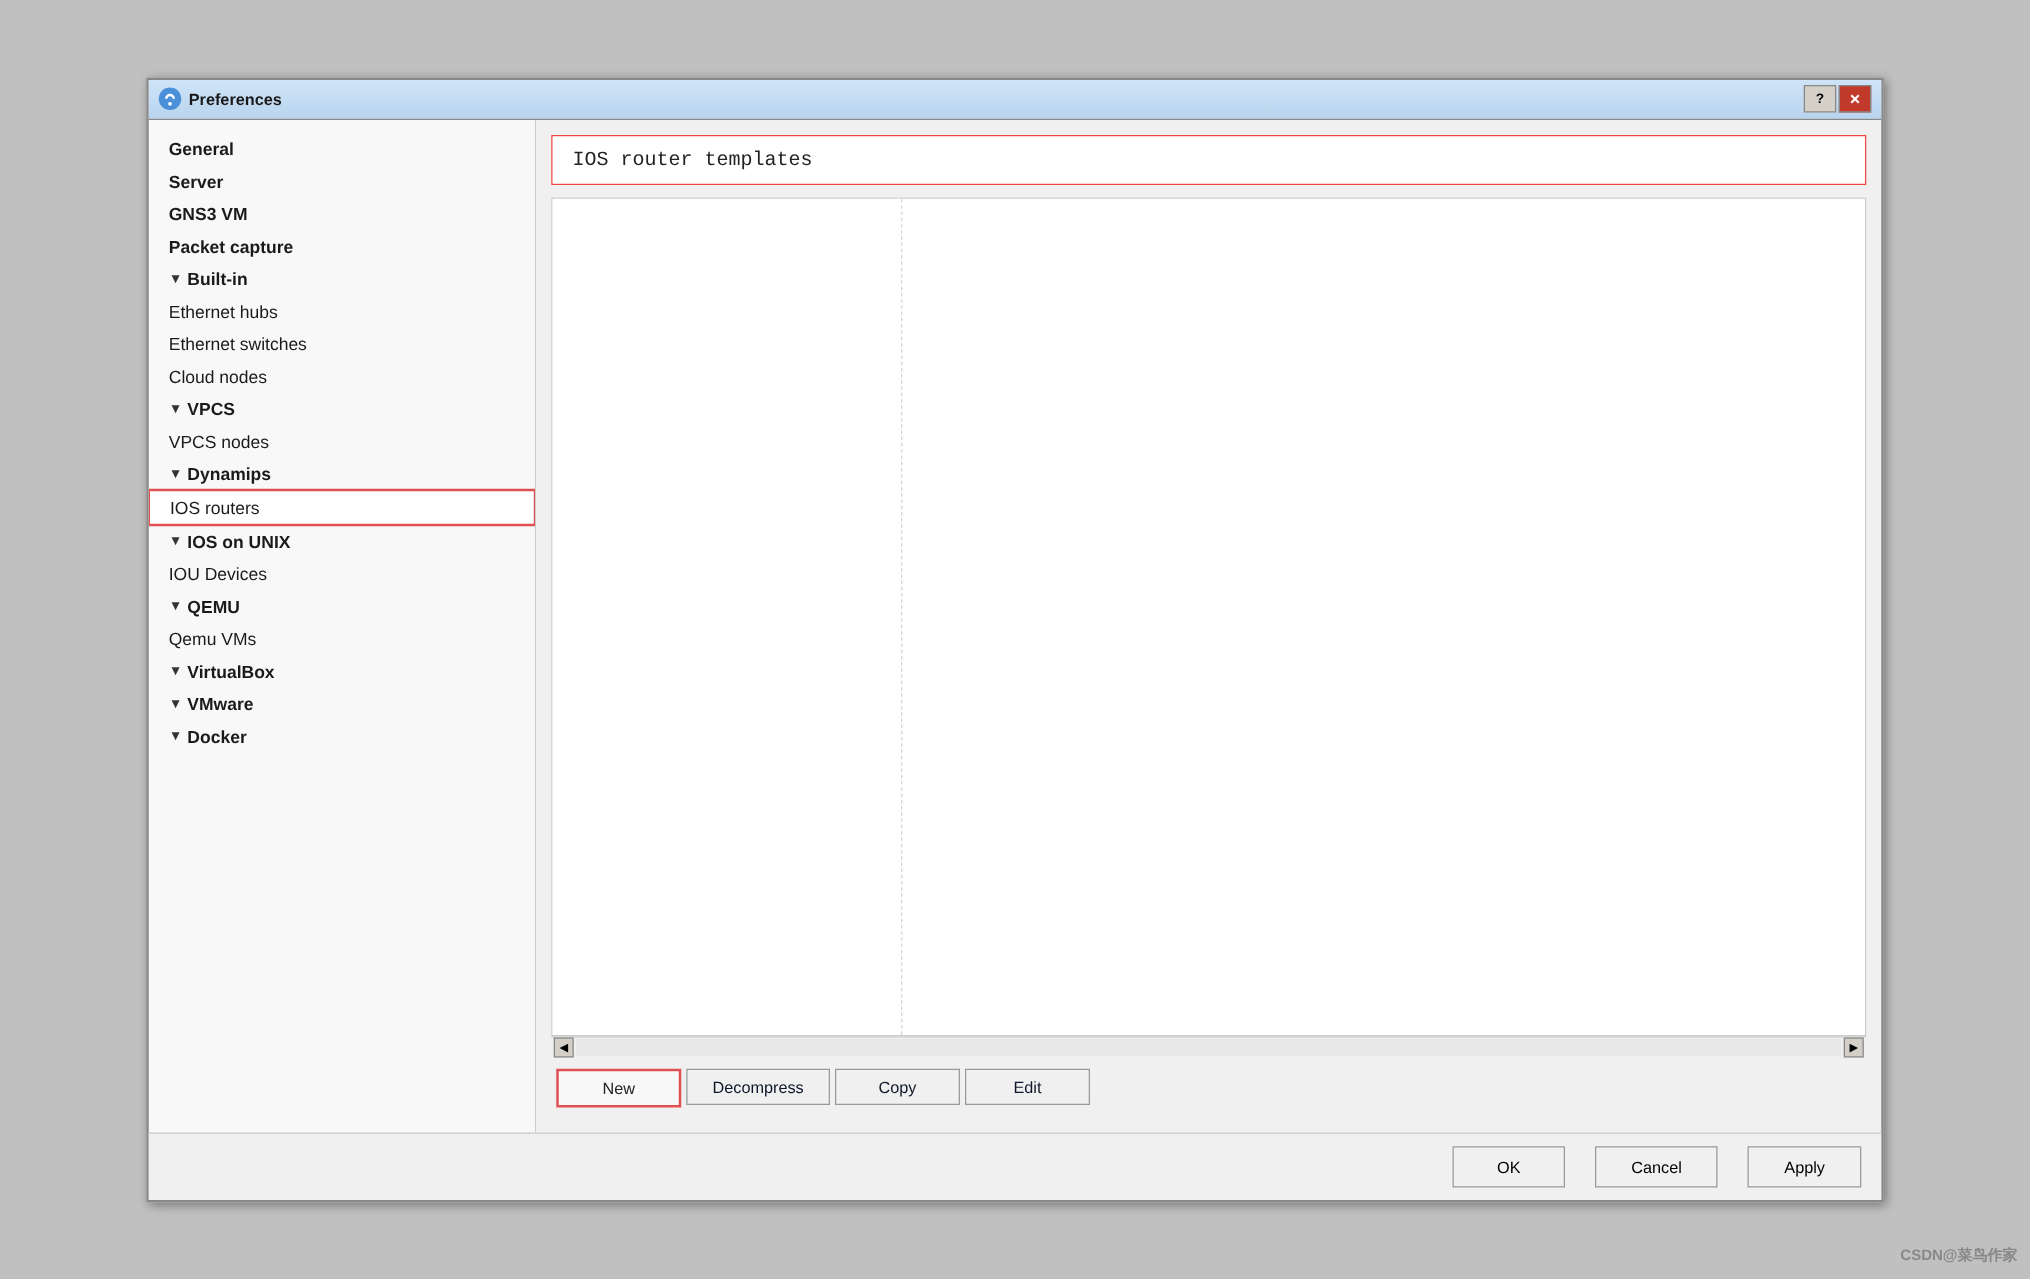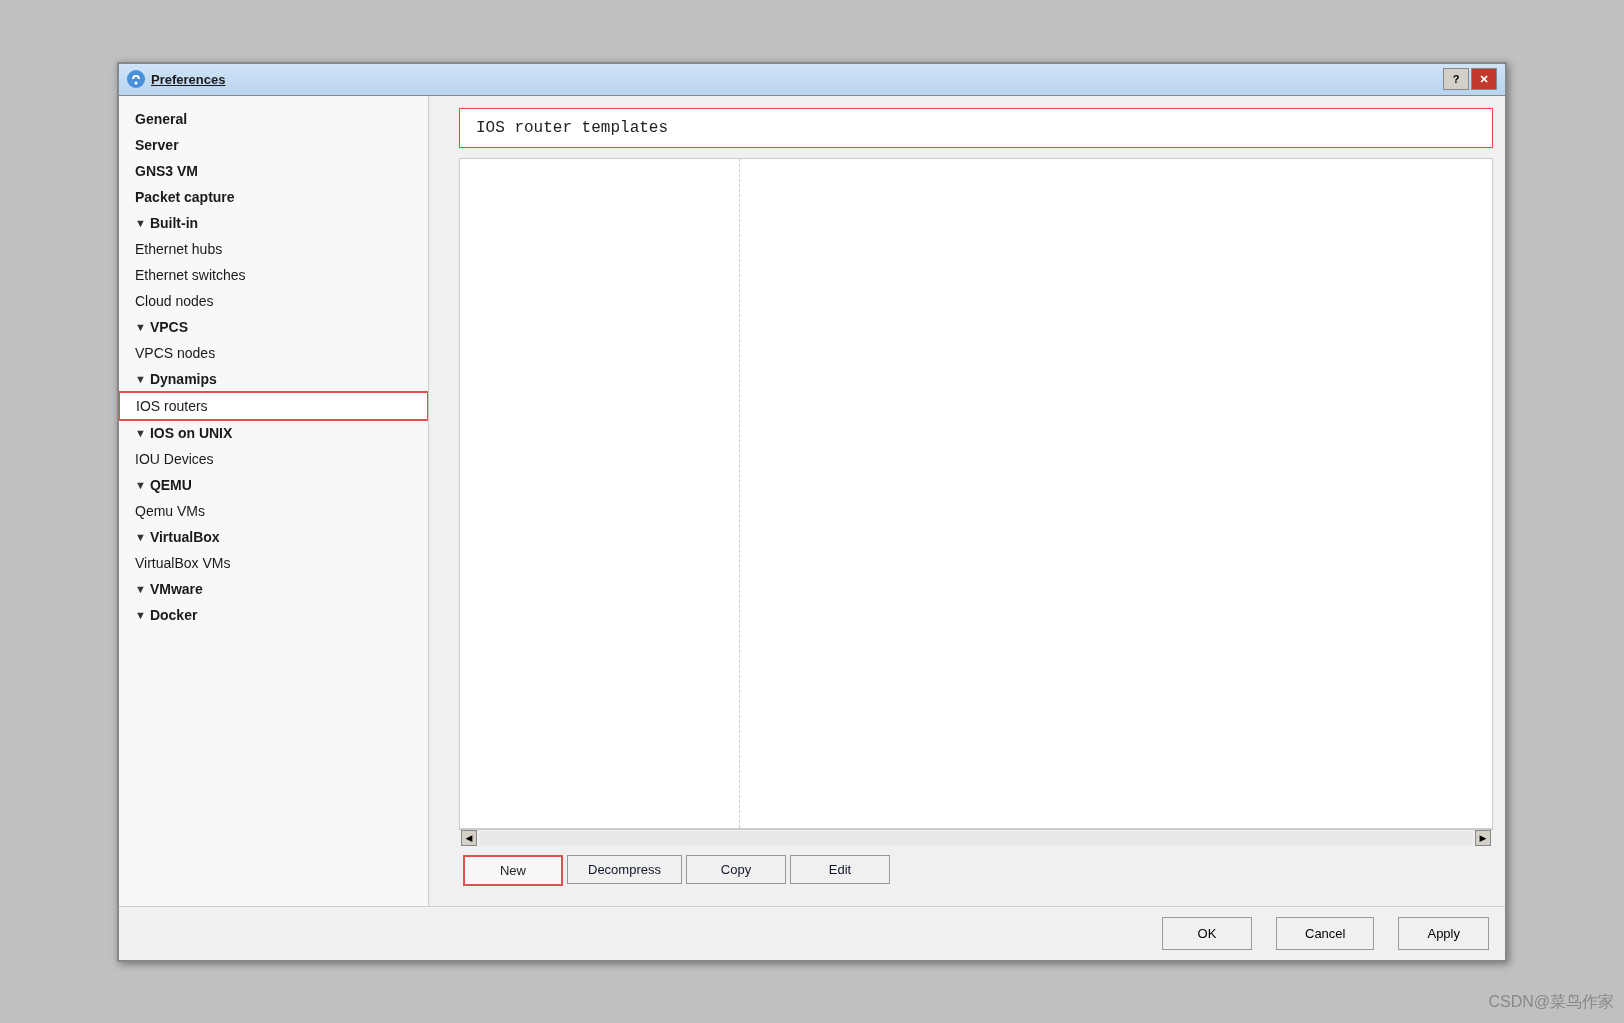--- a/index.html
+++ b/index.html
@@ -46,21 +46,20 @@
       background: #4a90d9;
       border-radius: 50%;
       flex-shrink: 0;
     }
 
     .title-bar-text {
       flex: 1;
       font-size: 13px;
       font-weight: bold;
       color: #1a1a1a;
-      text-decoration: underline;
     }
 
     .title-bar-buttons {
       display: flex;
       gap: 2px;
     }
 
     .tb-btn {
       width: 26px;
       height: 22px;
@@ -76,21 +75,20 @@
 
     .tb-btn.close {
       background: #c0392b;
       color: white;
     }
 
     .content-area {
       display: flex;
       flex: 1;
       overflow: hidden;
-      gap: 18px;
     }
 
     .sidebar {
       width: 310px;
       background: #f8f8f8;
       border-right: 1px solid #ccc;
       padding: 10px 0;
       overflow-y: auto;
       flex-shrink: 0;
     }
@@ -245,22 +243,23 @@
       border: 1px solid #999;
       cursor: pointer;
       font-size: 13px;
       min-width: 90px;
     }
 
     .watermark {
       position: fixed;
       bottom: 10px;
       right: 10px;
-      font-size: 16px;
+      font-size: 12px;
       color: #888;
+      font-weight: bold;
     }
   </style>
 </head>
 <body>
 
 <div class="window">
 
   <div class="title-bar">
     <div class="title-bar-icon">
       <svg width="18" height="18" viewBox="0 0 18 18">
@@ -329,23 +328,20 @@
         <span class="arrow">▼</span>
         <span>QEMU</span>
       </div>
       <div class="sidebar-item child">
         <span>Qemu VMs</span>
       </div>
       <div class="sidebar-item parent-header">
         <span class="arrow">▼</span>
         <span>VirtualBox</span>
       </div>
-      <div class="sidebar-item child">
-        <span>VirtualBox VMs</span>
-      </div>
       <div class="sidebar-item parent-header">
         <span class="arrow">▼</span>
         <span>VMware</span>
       </div>
       <div class="sidebar-item parent-header">
         <span class="arrow">▼</span>
         <span>Docker</span>
       </div>
     </div>
 

